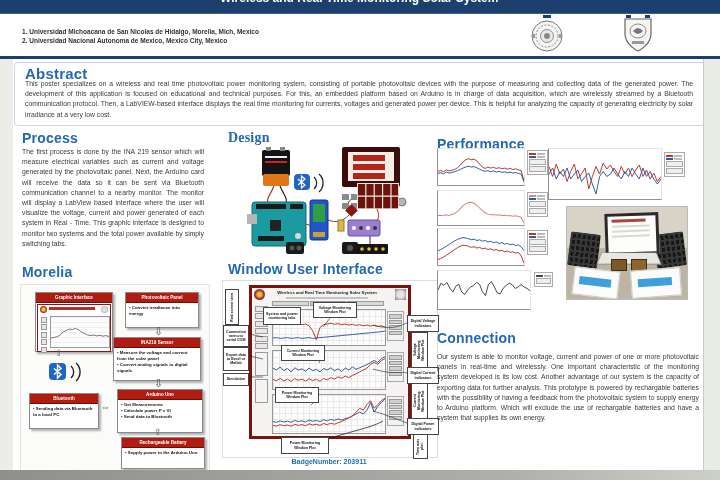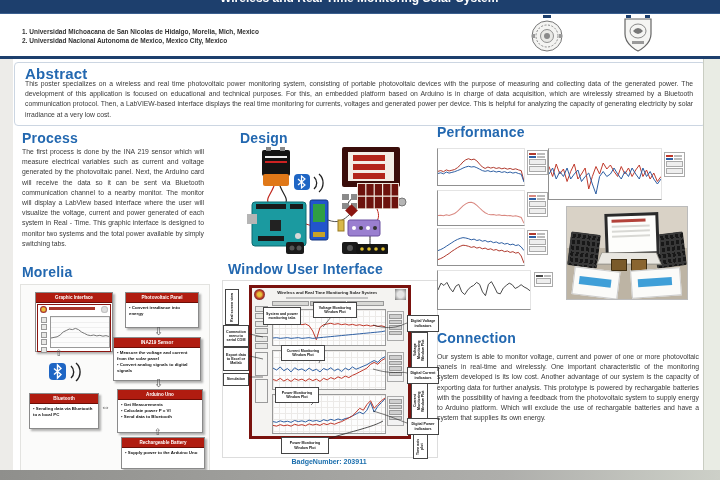--- a/index.html
+++ b/index.html
@@ -168,21 +168,21 @@
       <svg width="17" height="17" viewBox="0 0 17 17">
           <polyline points="5,5.5 12,11.5 8.5,15 8.5,2 12,5.5 5,11.5" fill="none" stroke="#fff" stroke-width="1.4"></polyline>
         </svg>
     </div>
     <svg class="abs" style="left:47px;top:76px;" width="16" height="22">
       <path d="M3 5 a8 8 0 0 1 0 12" fill="none" stroke="#222" stroke-width="1.4"></path>
       <path d="M8 2 a12 12 0 0 1 0 18" fill="none" stroke="#222" stroke-width="1.4"></path>
     </svg>
   </div>
 
-  <div class="shead" style="left:240px;top:130px;">Design</div>
+  <div class="shead" style="left:228px;top:130px;font-family:Liberation Serif, serif;">Design</div>
   <svg class="abs" style="left:230px;top:144px;" width="196" height="114" viewBox="0 0 196 114">
 
     <path d="M44 42 C40 52 36 54 38 58" stroke="#c0261c" stroke-width="1.2" fill="none"></path>
     <path d="M50 42 C54 52 58 54 56 58" stroke="#222" stroke-width="1.2" fill="none"></path>
     <path d="M76 80 C86 84 90 80 89 74" stroke="#c0261c" stroke-width="1" fill="none"></path>
     <path d="M98 76 C108 80 114 76 120 70" stroke="#555" stroke-width="1" fill="none"></path>
     <path d="M147 65 C150 72 148 76 146 78" stroke="#c0261c" stroke-width="1" fill="none"></path>
     <path d="M127 52 C118 56 116 60 121 64" stroke="#333" stroke-width="1" fill="none"></path>
     <path d="M66 100 C60 106 64 108 70 106" stroke="#c0261c" stroke-width="1" fill="none"></path>
     <path d="M140 92 C140 96 140 98 140 100" stroke="#222" stroke-width="1" fill="none"></path>
@@ -370,21 +370,21 @@
         <span>Current Monitoring Window Plot</span>
       </div>
     <div class="co" style="left:184px;top:137px;width:28px;height:13px;">Digital Power indicators</div>
     <div class="co vert" style="left:190px;top:153px;width:11px;height:21px;">
         <span>Time axis plot</span>
       </div>
   </div>
 
   <div class="badge">BadgeNumber: 203911</div>
 
-  <div class="shead" style="left:437px;top:124px;">Performance</div>
+  <div class="shead" style="left:437px;top:136px;">Performance</div>
 
   <div class="chart" style="left:437px;top:148px;width:86px;height:36px;">
       <svg viewBox="0 0 100 40" preserveAspectRatio="none" style="position: absolute; left: 0px; top: 0px; width: 100%; height: 100%;">
         <polyline points="0.00,24.80 3.23,24.00 6.45,25.20 9.68,23.20 12.90,24.40 16.13,23.60 19.35,22.80 22.58,20.80 25.81,18.00 29.03,14.40 32.26,12.00 35.48,10.80 38.71,12.00 41.94,11.20 45.16,13.20 48.39,16.80 51.61,20.00 54.84,21.60 58.06,20.00 61.29,21.20 64.52,20.40 67.74,21.60 70.97,20.80 74.19,22.00 77.42,21.20 80.65,22.40 83.87,21.60 87.10,22.80 90.32,22.00 93.55,23.20 96.77,24.00 100.00,36.00" fill="none" stroke="#b03a2e" stroke-width="1" vector-effect="non-scaling-stroke"></polyline>
         <polyline points="0.00,27.20 3.23,26.40 6.45,27.60 9.68,25.60 12.90,26.80 16.13,26.00 19.35,25.20 22.58,24.00 25.81,22.80 29.03,21.20 32.26,20.00 35.48,19.20 38.71,20.00 41.94,19.60 45.16,20.80 48.39,22.40 51.61,24.00 54.84,24.80 58.06,24.00 61.29,25.20 64.52,24.40 67.74,25.60 70.97,24.80 74.19,26.00 77.42,25.20 80.65,26.40 83.87,25.60 87.10,26.80 90.32,26.00 93.55,27.20 96.77,28.00 100.00,36.80" fill="none" stroke="#2e5fa3" stroke-width="1" vector-effect="non-scaling-stroke"></polyline>
       </svg>
     </div>
   <div class="legend" style="left:527px;top:150px;width:17px;">
     <div class="lrow">
         <div class="sw" style="background:#b03a2e;"></div>

